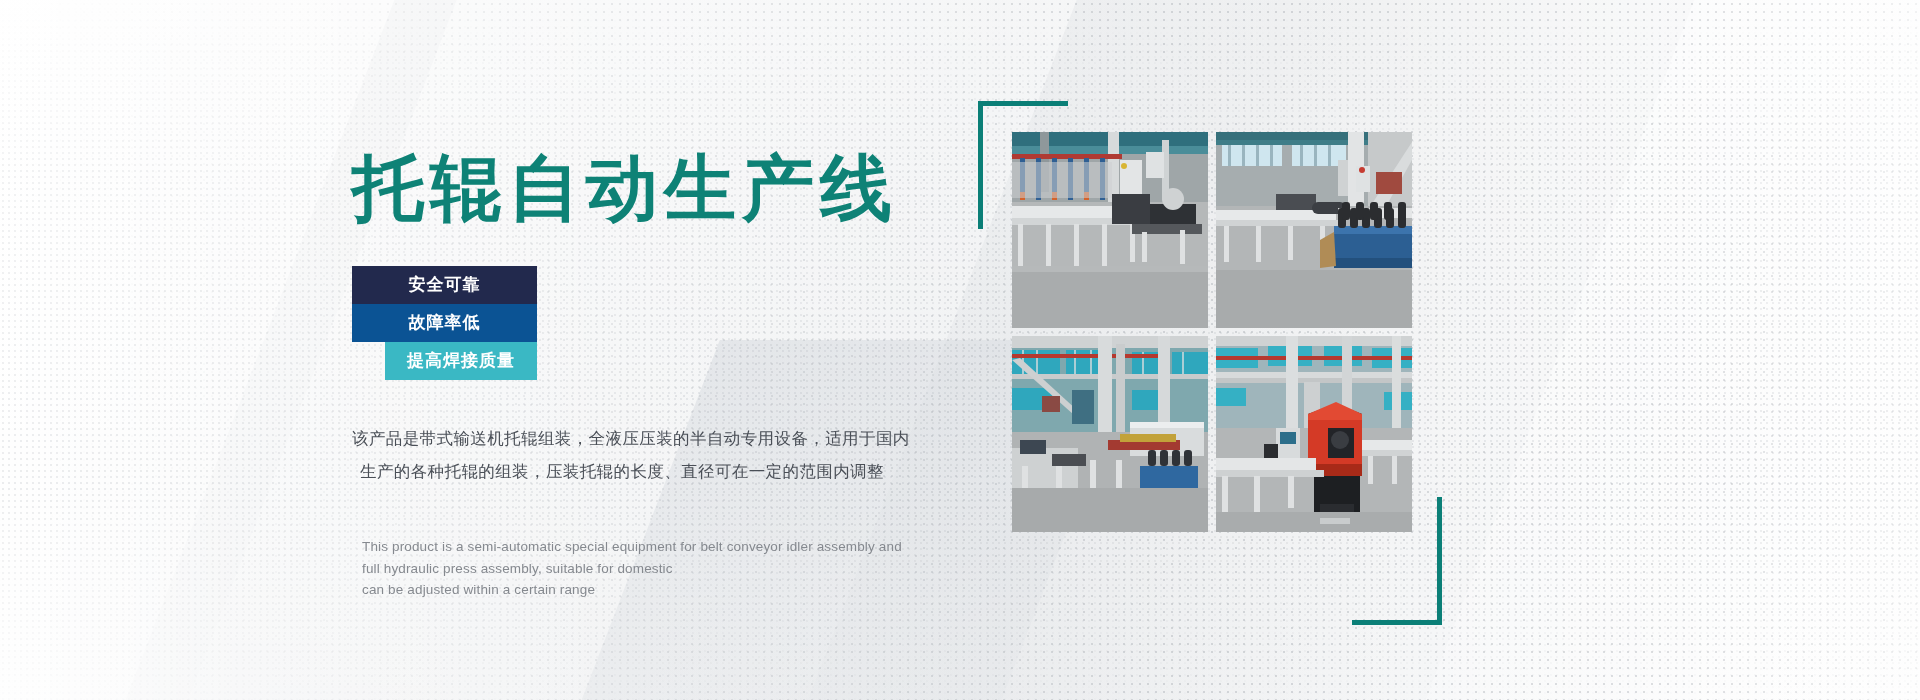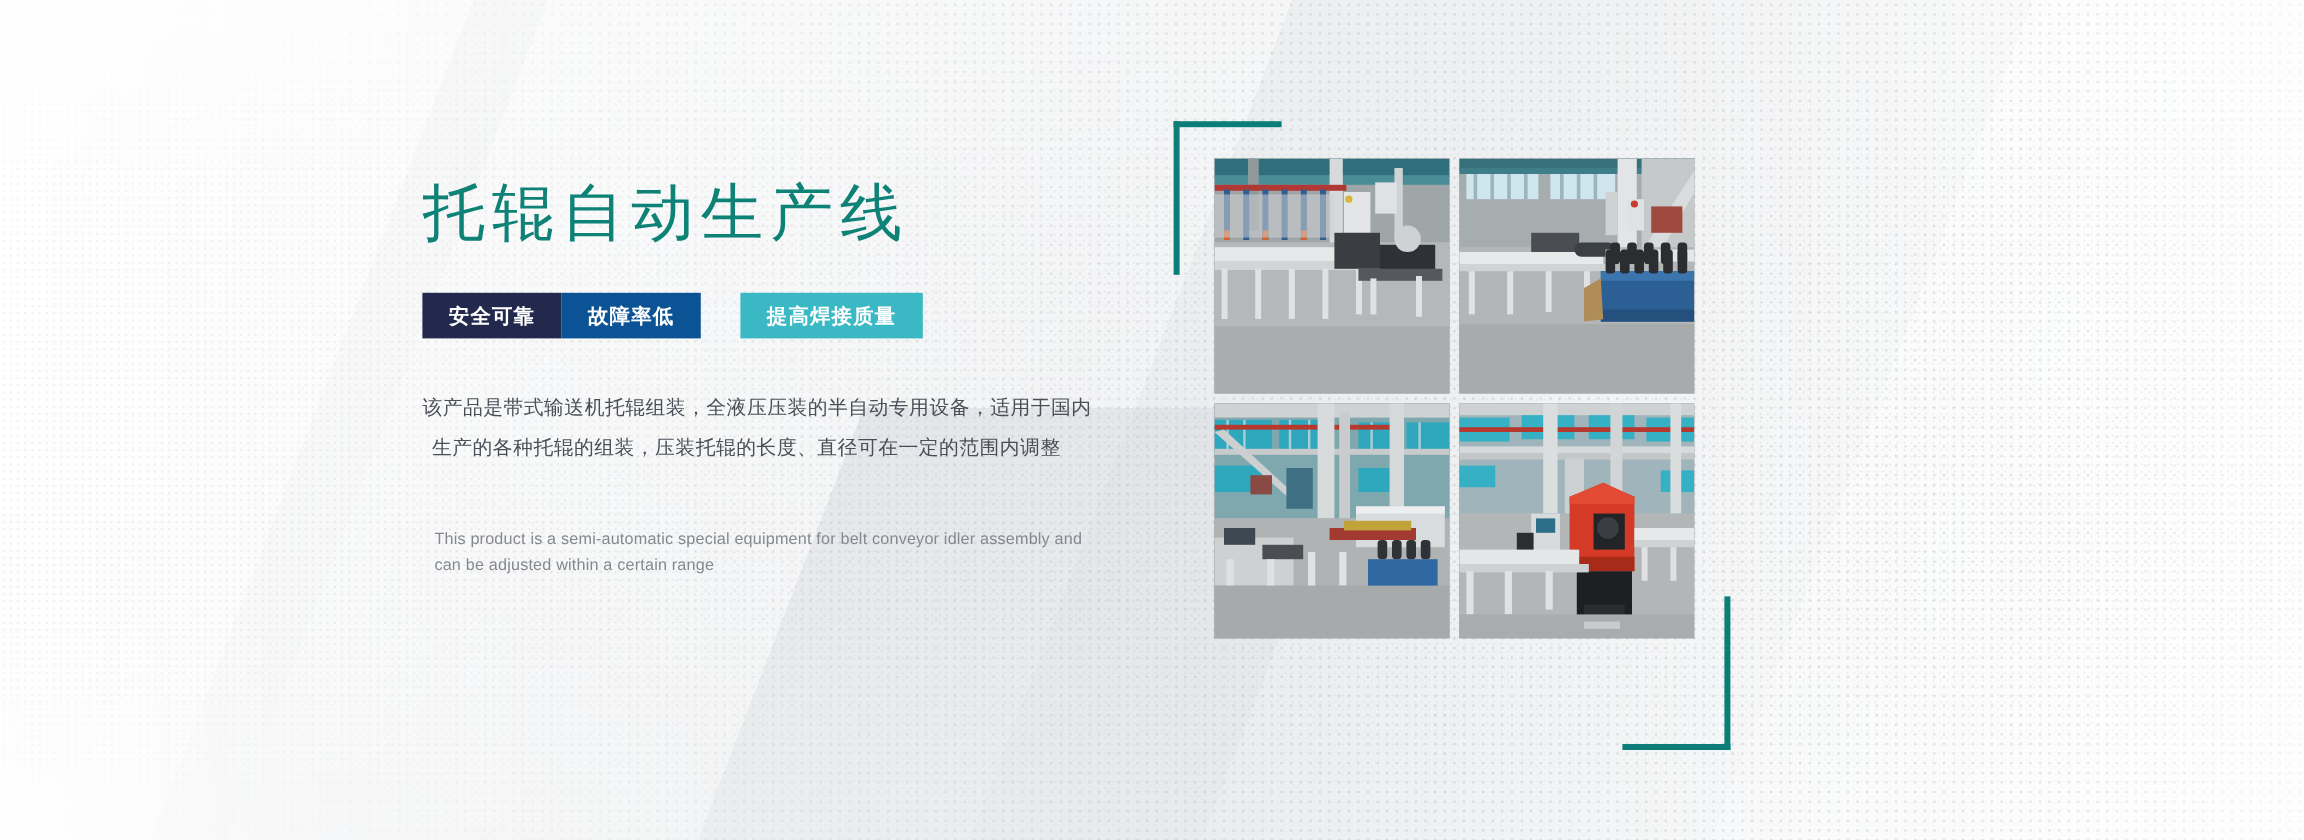--- a/index.html
+++ b/index.html
@@ -66,28 +66,28 @@
   .diag.d4{
     left:1560px;top:-150px;width:560px;height:1000px;
     background:linear-gradient(180deg,rgba(255,255,255,.6),rgba(255,255,255,.2));
     transform:skewX(-21deg);
   }
 
   
   .left-col{position:absolute;left:352px;top:150px;width:620px;}
 
   .headline{
-    font-size:52px;line-height:1.08;font-weight:normal;
+    font-size:72px;line-height:1.08;font-weight:bold;
     letter-spacing:6px;
     color:#0e8276;
     margin:0 0 38px 0;
     white-space:nowrap;
   }
 
-  .badges{display:flex;align-items:stretch;margin:0 0 42px 0;width:max-content;}
+  .badges{display:flex;align-items:stretch;margin:0 0 42px 0;width:max-content;flex-direction:column;}
   .badge{
     display:flex;align-items:center;justify-content:center;
     height:38px;padding:0 22px;
     font-size:17px;font-weight:bold;letter-spacing:1px;
     color:#ffffff;box-sizing:border-box;
   }
   .badge.b1{background:#22294d;}
   .badge.b2{background:#0b5394;font-family:Liberation Serif, serif;}
   .badge.b3{background:#3ab8c4;margin-left:33px;}
 
@@ -149,20 +149,21 @@
       <div class="badge b3">提高焊接质量</div>
     </div>
 
     <div class="desc-cn">
       <div>该产品是带式输送机托辊组装，全液压压装的半自动专用设备，适用于国内</div>
       <div>生产的各种托辊的组装，压装托辊的长度、直径可在一定的范围内调整</div>
     </div>
 
     <div class="desc-en">
       <div>This product is a semi-automatic special equipment for belt conveyor idler assembly and</div>
+      <div>full hydraulic press assembly, suitable for domestic</div>
       <div>can be adjusted within a certain range</div>
     </div>
   </div>
 
   <div class="bracket tl">
     <span class="h"></span>
       <span class="v"></span>
   </div>
   <div class="bracket br">
     <span class="h"></span>

